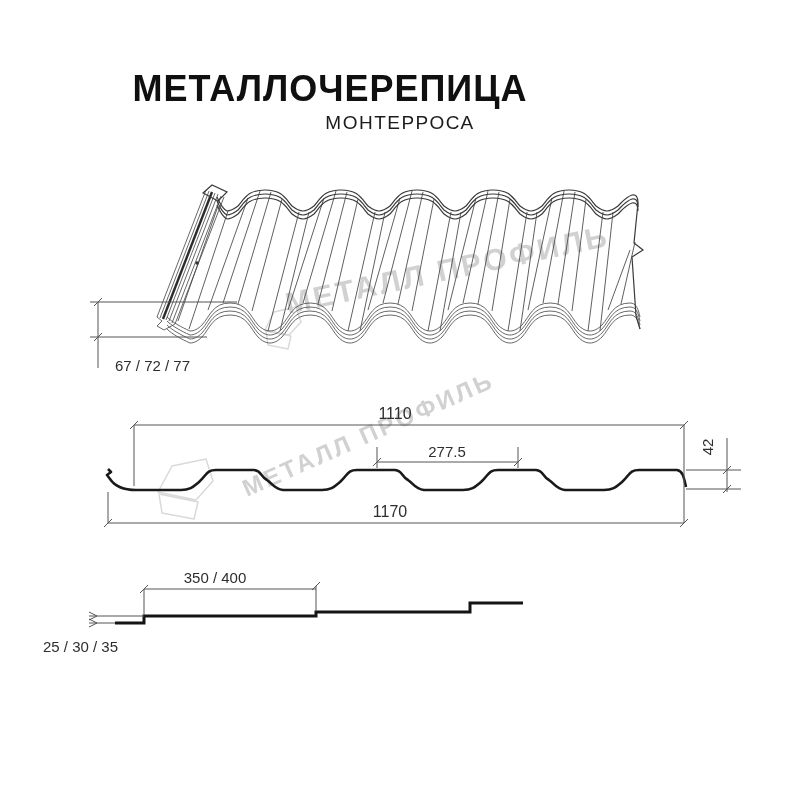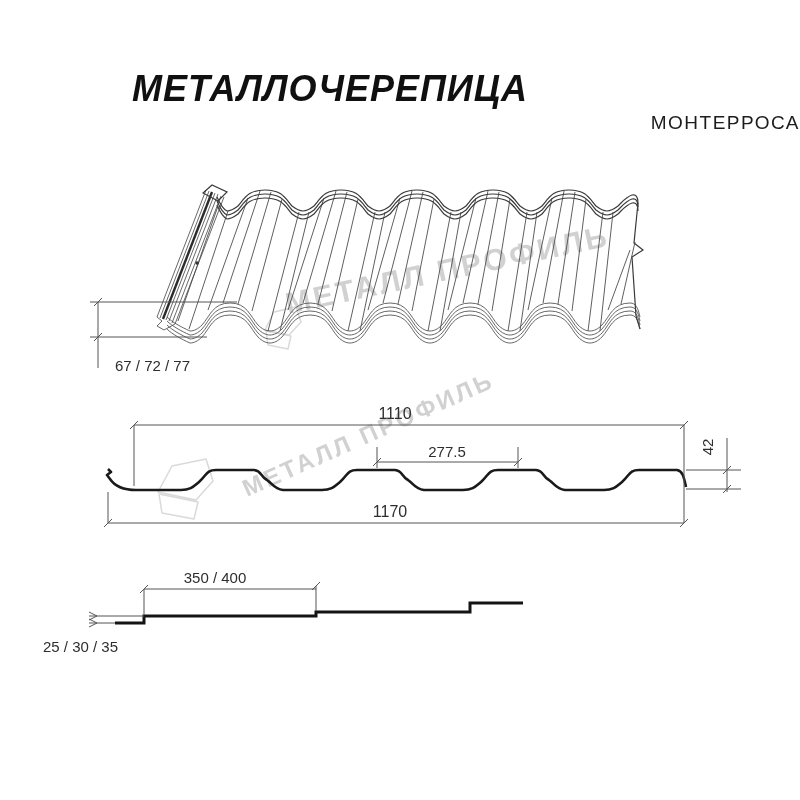--- a/index.html
+++ b/index.html
@@ -2,24 +2,24 @@
 <html><head>
 <meta charset="utf-8">
 <style>
   html,body{margin:0;padding:0;background:#fff;}
   .page{
     position:relative;width:800px;height:800px;background:#ffffff;
     font-family:"Liberation Sans", sans-serif;overflow:hidden;
   }
   .title{
     position:absolute;top:68px;left:0;width:660px;text-align:center;
-    font-size:36px;font-weight:700;letter-spacing:1px;color:#101010;font-style:italic;
+    font-size:36px;font-weight:700;letter-spacing:1px;color:#101010;
   }
   .subtitle{
-    position:absolute;top:112px;left:0;width:800px;text-align:right;
+    position:absolute;top:112px;left:0;width:800px;text-align:center;
     font-size:19px;font-weight:500;letter-spacing:1.5px;color:#1c1c1c;
   }
   svg{position:absolute;top:0;left:0;}
   .wire{stroke:#4d4d4d;stroke-width:0.9;fill:none;}
   .edge{stroke:#3a3a3a;stroke-width:1.2;fill:none;}
   .edge-thin{stroke:#4d4d4d;stroke-width:0.85;fill:none;}
   .profile{stroke:#1a1a1a;stroke-width:2.6;fill:none;stroke-linejoin:round;}
   .steppoly{stroke:#141414;stroke-width:3;fill:none;stroke-linejoin:miter;}
   .dim{stroke:#555;stroke-width:1;fill:none;}
   .dimtext{fill:#2e2e2e;font-size:15px;font-family:"Liberation Sans",sans-serif;}

